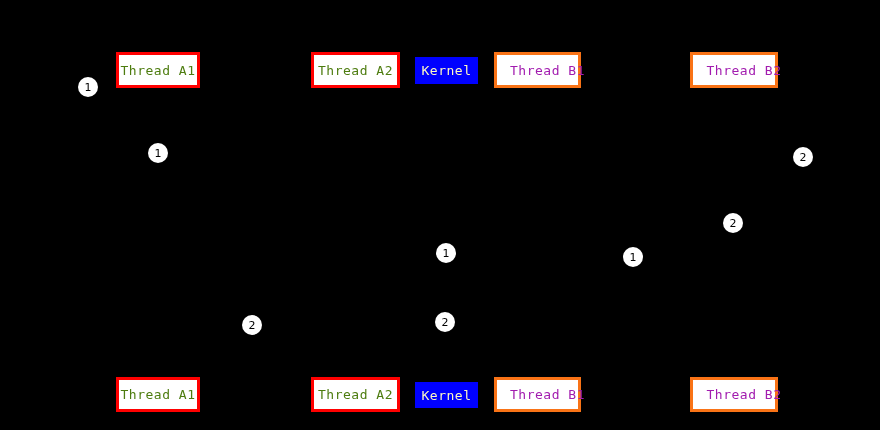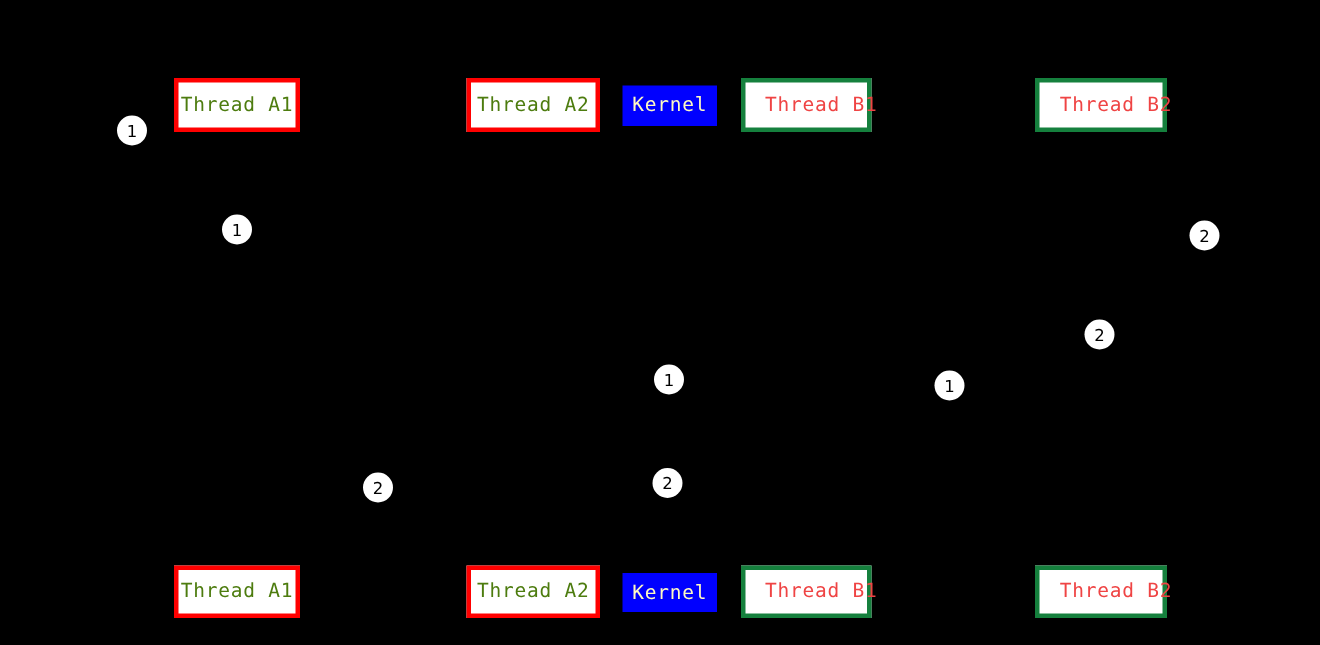--- a/index.html
+++ b/index.html
@@ -27,22 +27,22 @@
     white-space: nowrap;
     line-height: 1;
   }
   .node.thread-red {
     background: #ffffff;
     border: 3px solid #ff0000;
     color: #4d7c0f;
   }
   .node.thread-blue {
     background: #ffffff;
-    border: 3px solid #15803d;
-    color: #ef4444;
+    border: 3px solid #f97316;
+    color: #a21caf;
     padding-left: 20px;
   }
   .node.kernel {
     background: #0000ff;
     border: 0 solid #0000ff;
     color: #fef9c3;
   }
   .lifeline {
     position: absolute;
     width: 1px;

